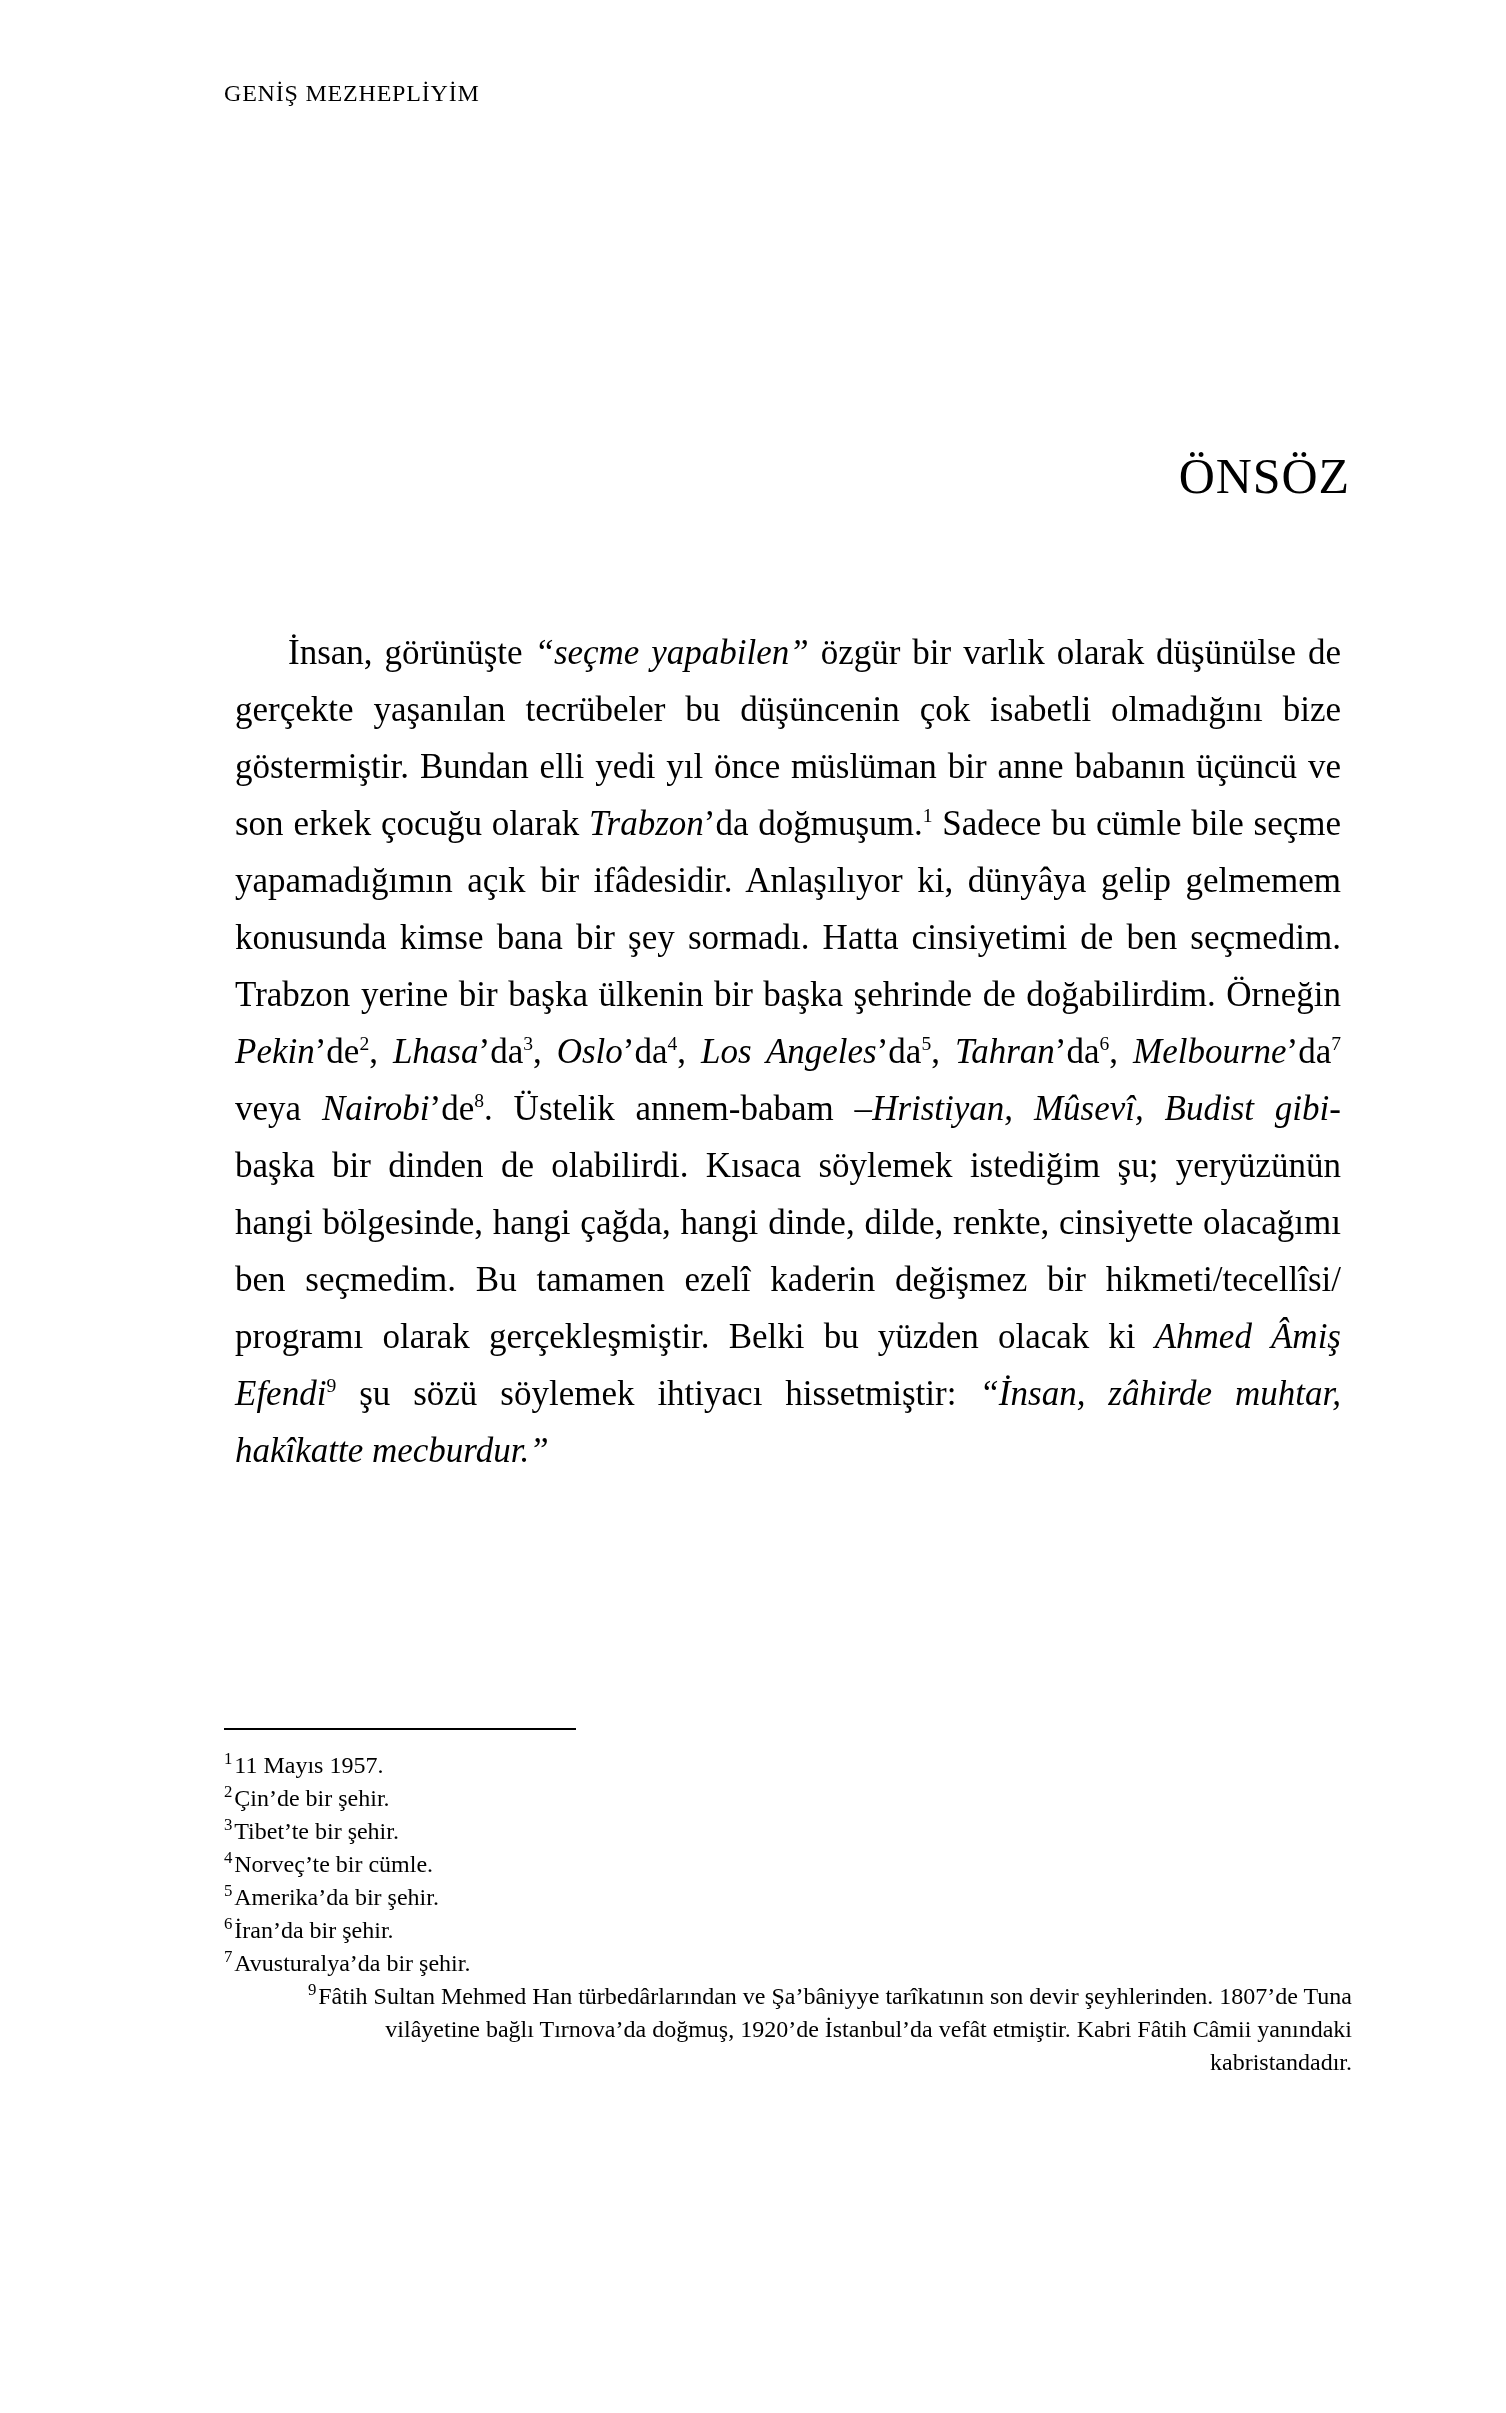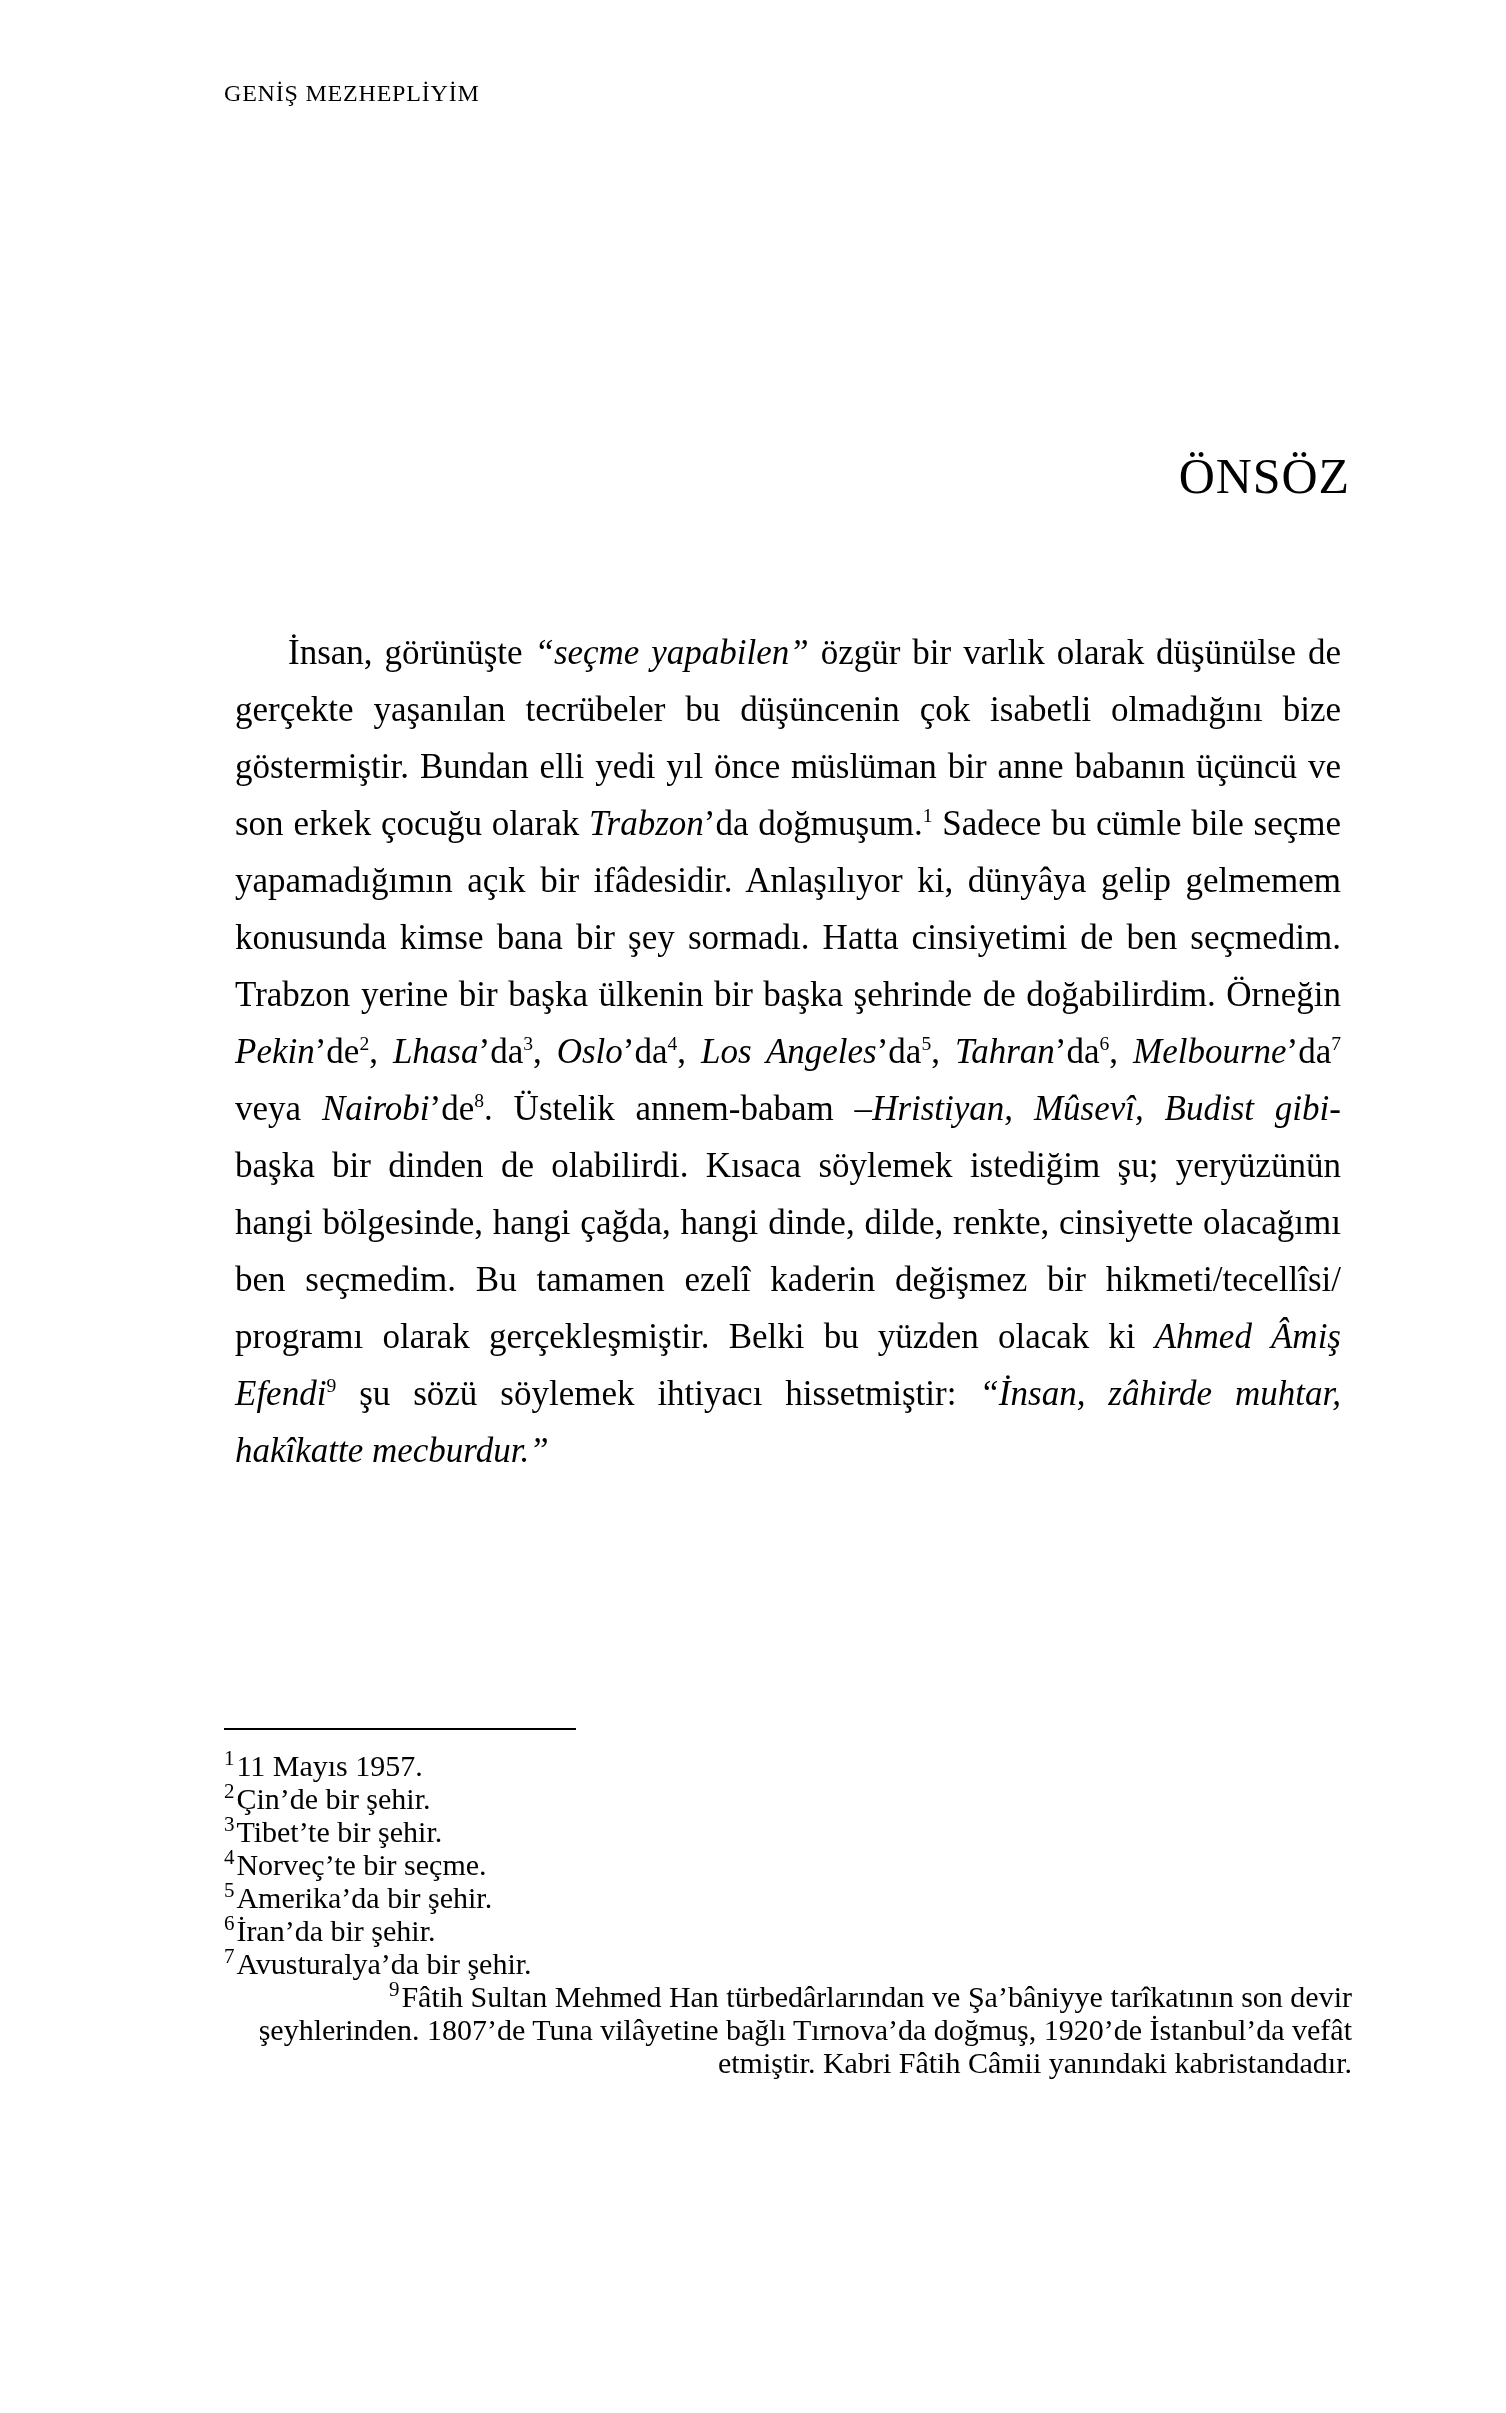--- a/index.html
+++ b/index.html
@@ -79,21 +79,21 @@
     top: 1728px;
     width: 352px;
     height: 0;
     border-top: 2.8px solid #000;
   }
   .footnotes {
     position: absolute;
     left: 224px;
     top: 1749px;
     width: 1128px;
-    font-size: 30px;
+    font-size: 24px;
     line-height: 33px;
   }
   .footnotes .fn {
     margin: 0 0 0 0;
     padding-left: 24.6px;
     text-indent: -24.6px;
     text-align: left;
   }
   .footnotes .fn.wrap {
     padding-left: 24.6px;
@@ -119,21 +119,21 @@
   <div class="body-block">
     <p><span>İnsan, görünüşte </span><i>“seçme yapabilen”</i><span> özgür bir varlık olarak düşünülse de gerçekte yaşanılan tecrübeler bu düşüncenin çok isabetli olmadığını bize göstermiştir. Bundan elli yedi yıl önce müslüman bir anne babanın üçüncü ve son erkek çocuğu olarak </span><i>Trabzon</i><span>’da doğmuşum.</span><sup>1</sup><span> Sadece bu cümle bile seçme yapamadığımın açık bir ifâdesidir. Anlaşılıyor ki, dünyâya gelip gelmemem konusunda kimse bana bir şey sormadı. Hatta cinsiyetimi de ben seçmedim. Trabzon yerine bir başka ülkenin bir başka şehrinde de doğabilirdim. Örneğin </span><i>Pekin</i><span>’de</span><sup>2</sup><span>, </span><i>Lhasa</i><span>’da</span><sup>3</sup><span>, </span><i>Oslo</i><span>’da</span><sup>4</sup><span>, </span><i>Los Angeles</i><span>’da</span><sup>5</sup><span>, </span><i>Tahran</i><span>’da</span><sup>6</sup><span>, </span><i>Melbourne</i><span>’da</span><sup>7</sup><span> veya </span><i>Nairobi</i><span>’de</span><sup>8</sup><span>. Üstelik annem-babam –</span><i>Hristiyan, Mûsevî, Budist gibi</i><span>- başka bir dinden de olabilirdi. Kısaca söylemek istediğim şu; yeryüzünün hangi bölgesinde, hangi çağda, hangi dinde, dilde, renkte, cinsiyette olacağımı ben seçmedim. Bu tamamen ezelî kaderin değişmez bir hikmeti/tecellîsi/ programı olarak gerçekleşmiştir. Belki bu yüzden olacak ki </span><i>Ahmed Âmiş Efendi</i><sup>9</sup><span> şu sözü söylemek ihtiyacı hissetmiştir: </span><span class="quote-line">“İnsan, zâhirde muhtar, hakîkatte mecburdur.”</span></p>
   </div>
 
   <div class="footnote-rule"></div>
 
   <div class="footnotes">
     <p class="fn"><span class="fn-num">1</span><span>11 Mayıs 1957.</span></p>
     <p class="fn"><span class="fn-num">2</span><span>Çin’de bir şehir.</span></p>
     <p class="fn"><span class="fn-num">3</span><span>Tibet’te bir şehir.</span></p>
-    <p class="fn"><span class="fn-num">4</span><span>Norveç’te bir seçme.</span></p>
+    <p class="fn"><span class="fn-num">4</span><span>Norveç’te bir cümle.</span></p>
     <p class="fn"><span class="fn-num">5</span><span>Amerika’da bir şehir.</span></p>
     <p class="fn"><span class="fn-num">6</span><span>İran’da bir şehir.</span></p>
     <p class="fn"><span class="fn-num">7</span><span>Avusturalya’da bir şehir.</span></p>
     <p class="fn wrap"><span class="fn-num">9</span><span>Fâtih Sultan Mehmed Han türbedârlarından ve Şa’bâniyye tarîkatının son devir şeyhlerinden. 1807’de Tuna vilâyetine bağlı Tırnova’da doğmuş, 1920’de İstanbul’da vefât etmiştir. Kabri Fâtih Câmii yanındaki kabristandadır.</span></p>
   </div>
 
 </div>
 
 
 </body></html>

